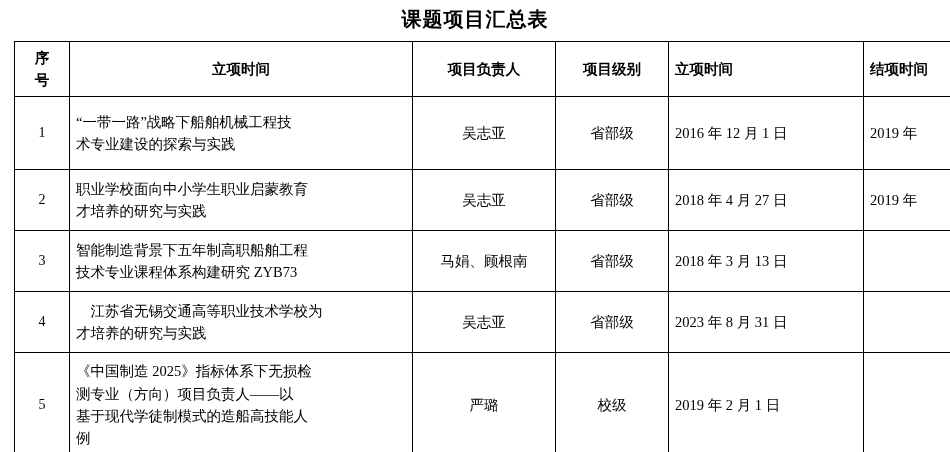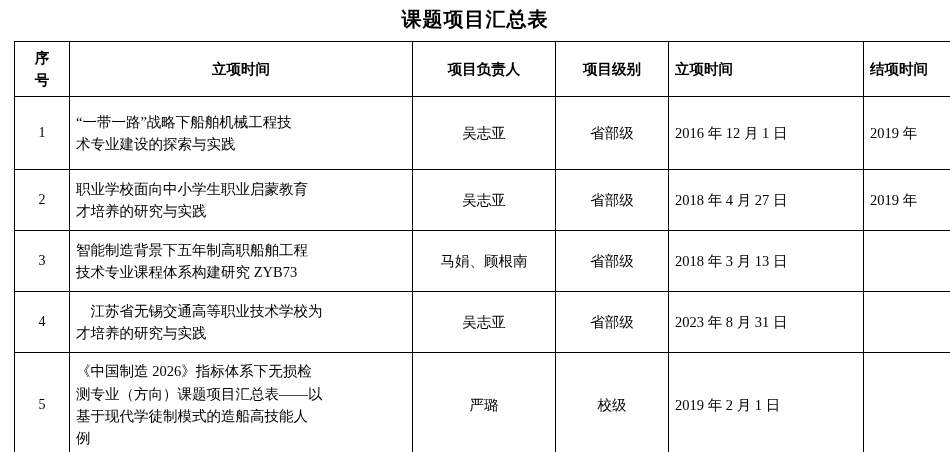--- a/index.html
+++ b/index.html
@@ -130,22 +130,22 @@
         </td>
         <td class="c-leader">吴志亚</td>
         <td class="c-level">省部级</td>
         <td class="c-start">2023 年 8 月 31 日</td>
         <td class="c-end"></td>
       </tr>
 
       <tr class="row-big">
         <td class="c-no">5</td>
         <td class="c-name">
-          <span class="nm">《中国制造 2026》指标体系下无损检</span>
-          <span class="nm">测专业（方向）课题项目汇总表——以</span>
+          <span class="nm">《中国制造 2025》指标体系下无损检</span>
+          <span class="nm">测专业（方向）项目负责人——以</span>
           <span class="nm">基于现代学徒制模式的造船高技能人</span>
           <span class="nm">例</span>
         </td>
         <td class="c-leader">严璐</td>
         <td class="c-level">校级</td>
         <td class="c-start">2019 年 2 月 1 日</td>
         <td class="c-end"></td>
       </tr>
 
     </tbody>

